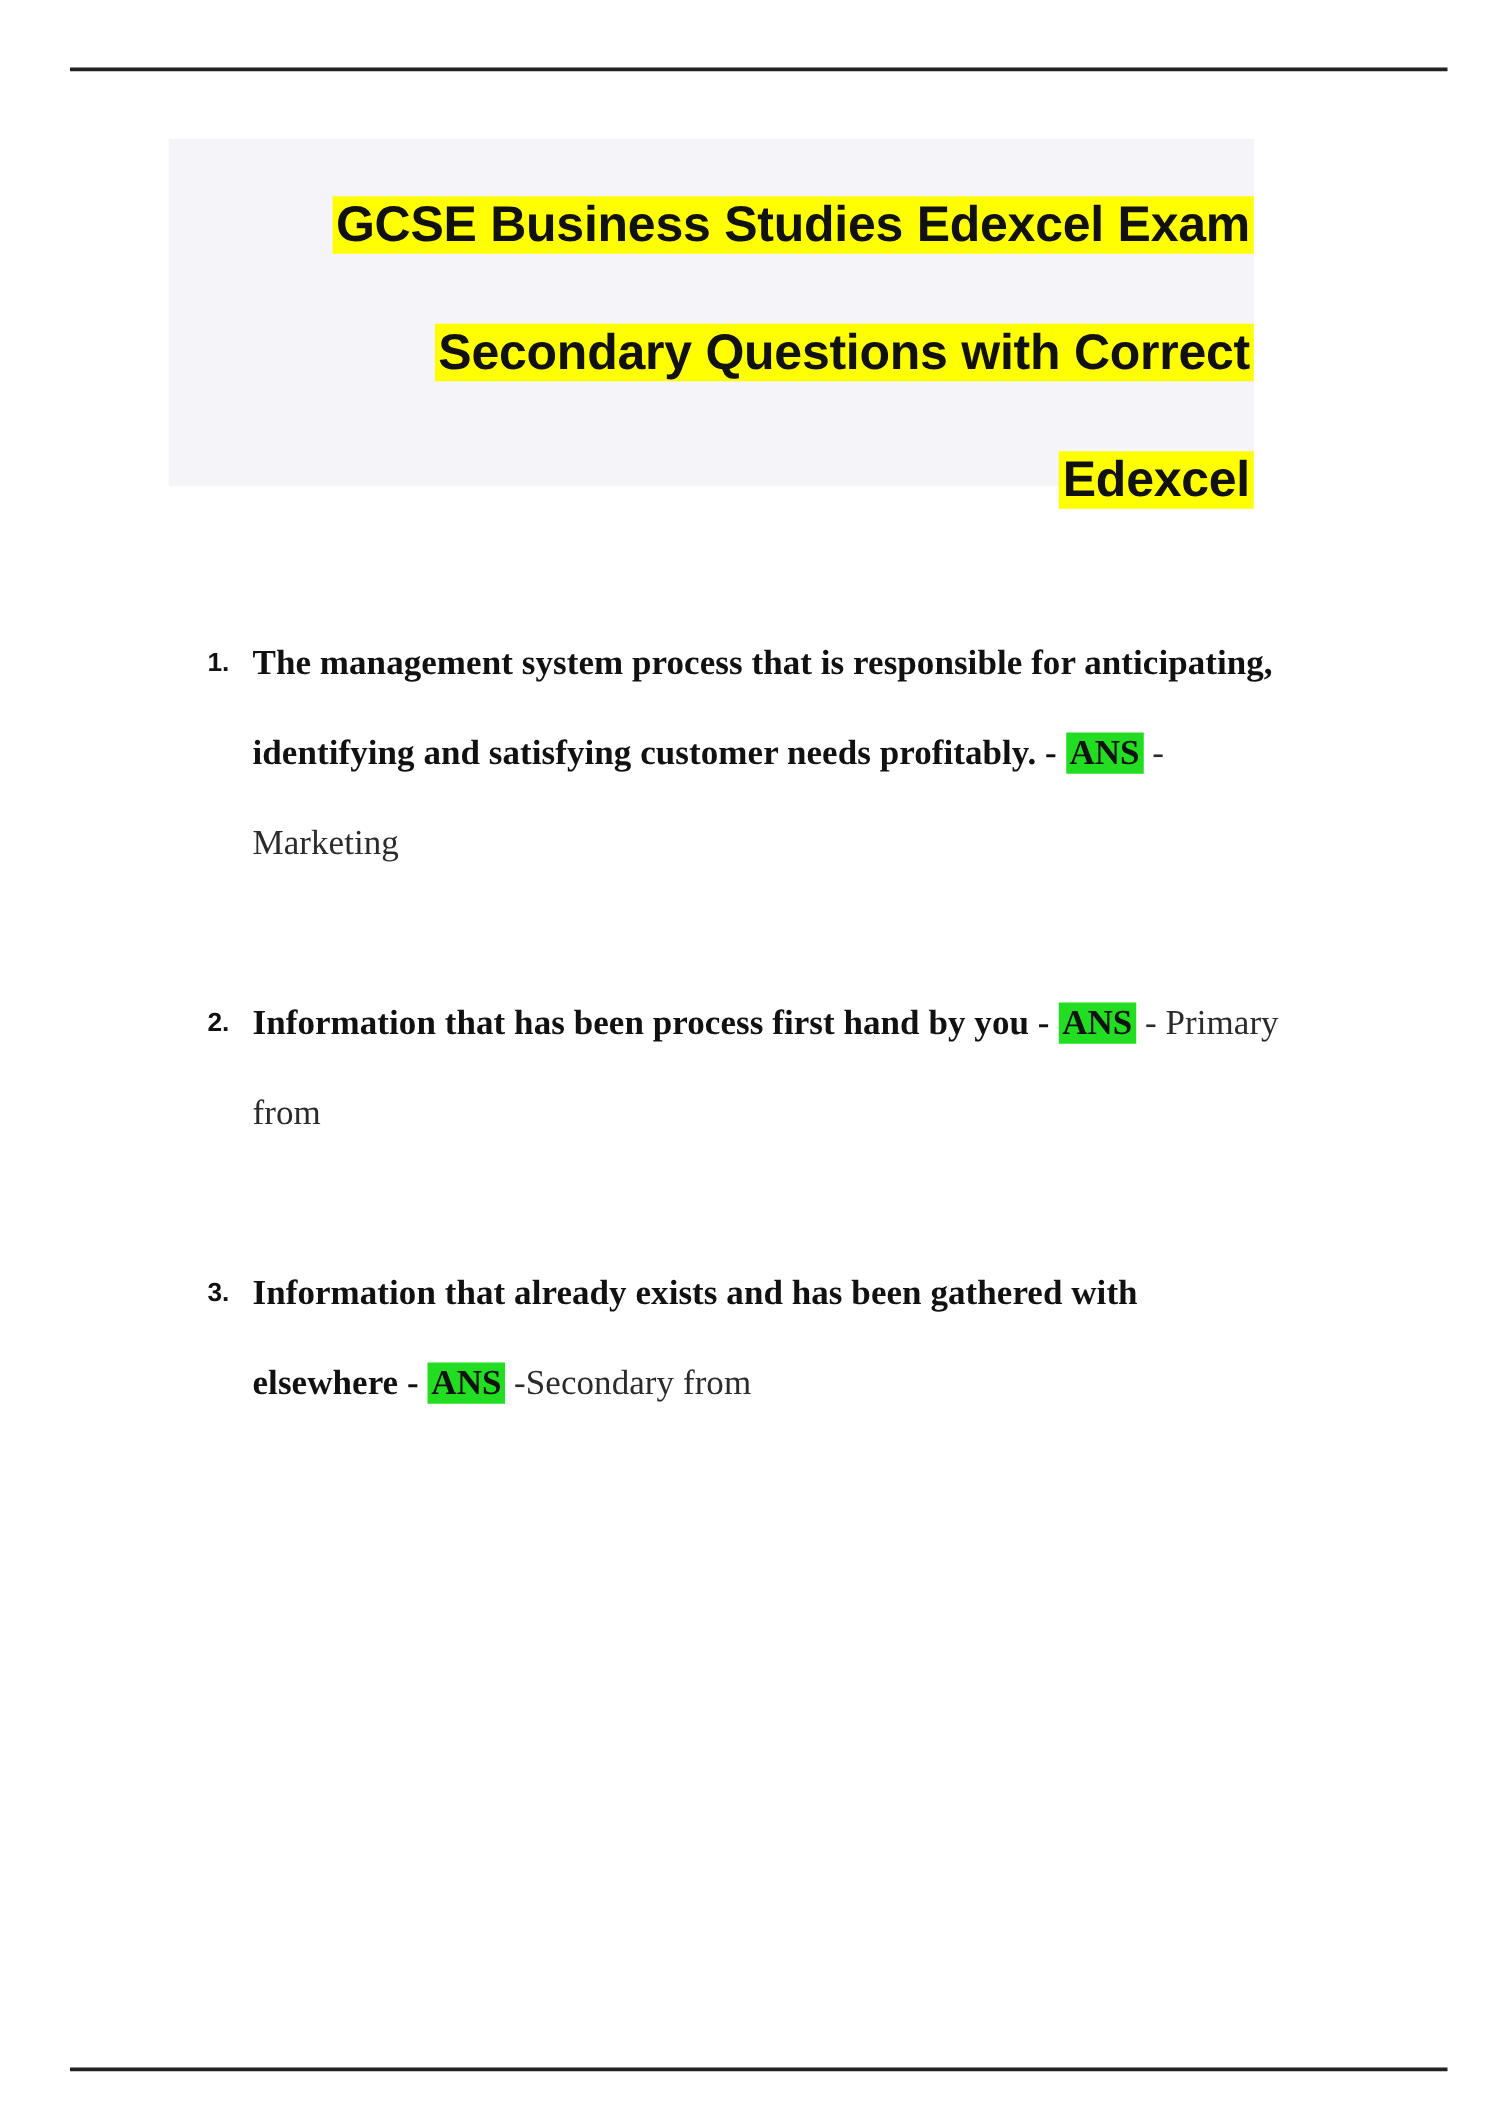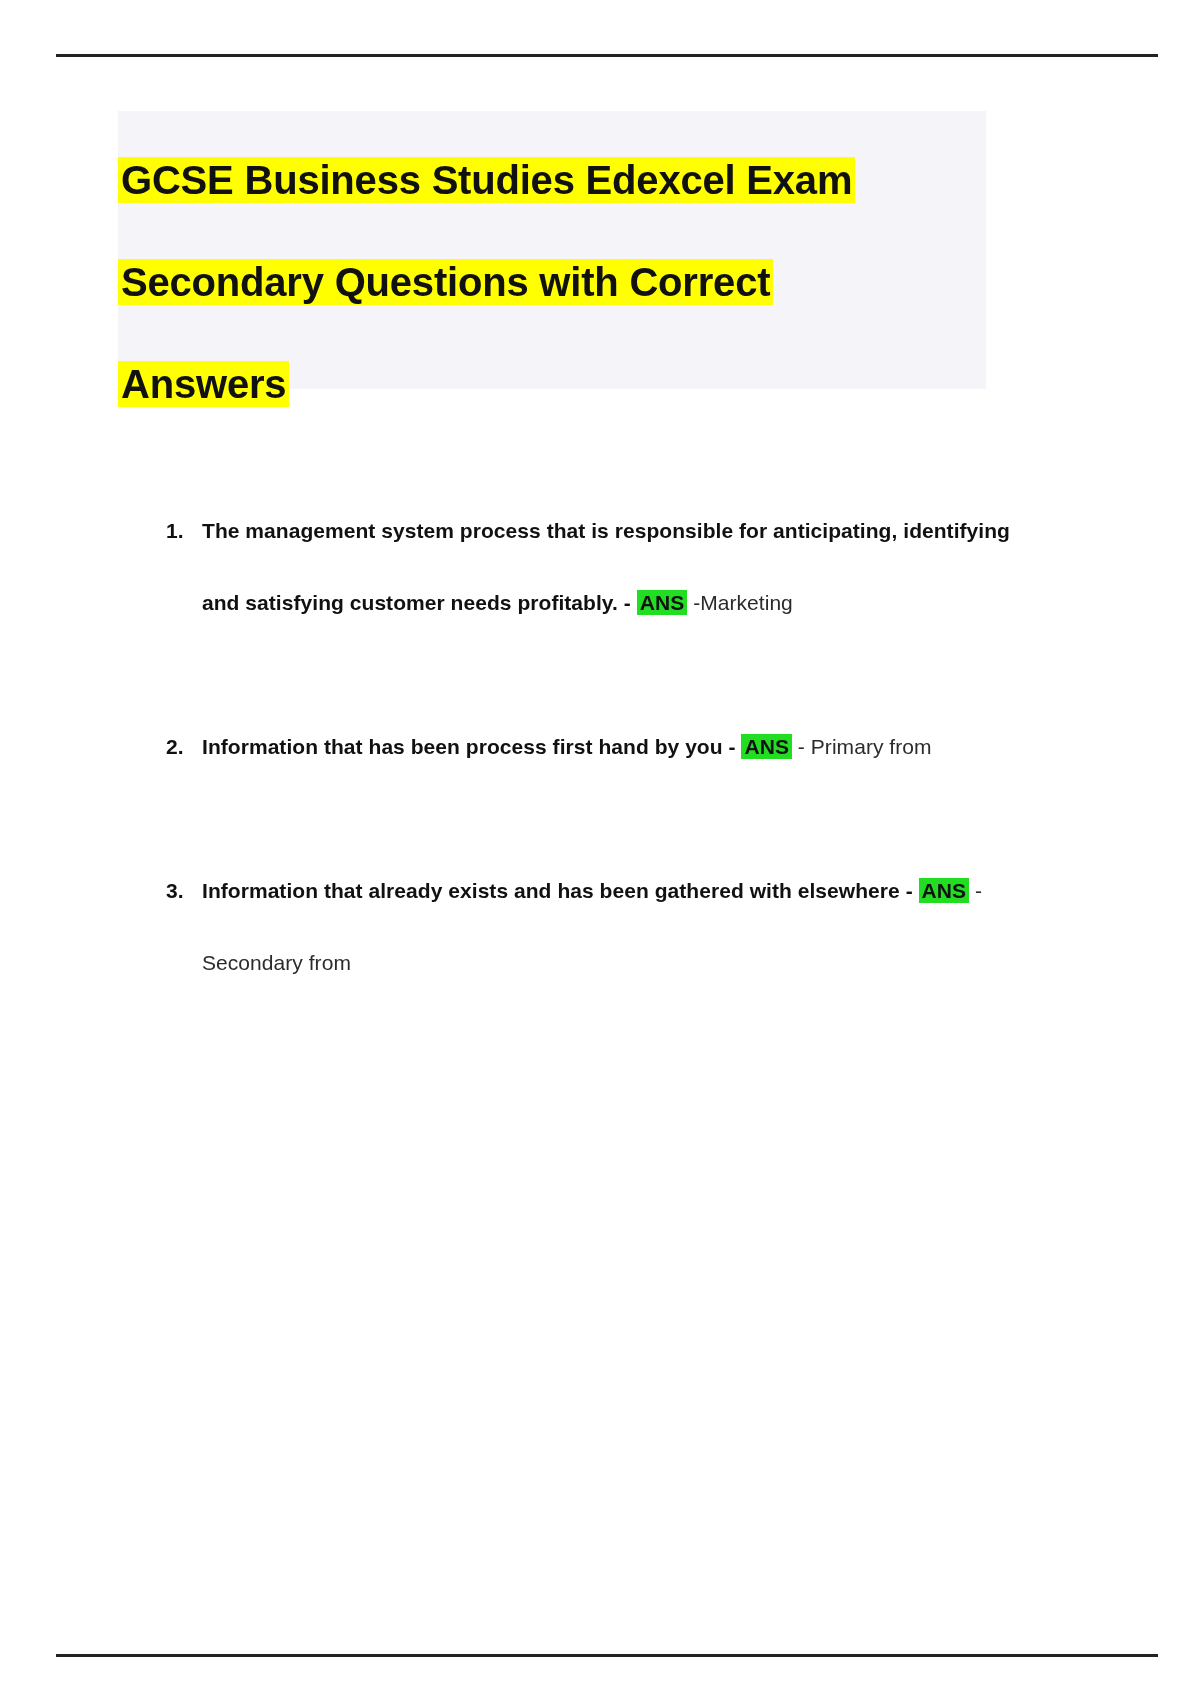--- a/index.html
+++ b/index.html
@@ -30,26 +30,26 @@
     width: 1102px;
     height: 3px;
     background: #222222;
   }
   .rule-top    { top: 54px; }
   .rule-bottom { top: 1654px; }
 
   
   .title-block {
     position: absolute;
-    left: 118px;
+    left: 135px;
     top: 111px;
     width: 868px;
     height: 278px;
     background: #f4f4f9;
-    text-align: left;
+    text-align: right;
     box-sizing: border-box;
     padding-top: 18px;
   }
   .title-line {
     font-size: 40px;
     font-weight: 700;
     line-height: 102px;
     letter-spacing: -0.2px;
     white-space: nowrap;
     font-family: "Liberation Sans Narrow", "Liberation Sans", "DejaVu Sans", sans-serif;
@@ -80,25 +80,26 @@
     left: 0;
     top: 0;
     width: 28px;
     text-align: left;
     font-size: 21px;
     font-weight: 700;
     line-height: 72px;
     color: #111111;
   }
   .qbody {
-    font-size: 21px;
+    font-size: 28px;
     line-height: 72px;
     font-weight: 700;
     color: #111111;
     letter-spacing: 0.05px;
+    font-family: Liberation Serif, serif;
   }
   .qbody .ans-hl {
     background: #22dd22;
     color: #111111;
     font-weight: 700;
     padding: 1px 3px;
   }
   .qbody .answer {
     font-weight: 400;
     color: #2b2b2b;
@@ -116,21 +117,21 @@
   <div class="rule rule-top"></div>
 
   <div class="title-block">
     <div class="title-line">
       <span class="hl">GCSE Business Studies Edexcel Exam</span>
     </div>
     <div class="title-line">
       <span class="hl">Secondary Questions with Correct</span>
     </div>
     <div class="title-line">
-      <span class="hl">Answers</span>
+      <span class="hl">Edexcel</span>
     </div>
   </div>
 
   <div class="qlist">
 
     <div class="qitem">
       <span class="qnum">1.</span>
       <div class="qbody">
         <span>The management system process that is responsible for anticipating, identifying and satisfying customer needs profitably.</span><span class="sep"> </span><span class="sep">-</span><span class="sep"> </span><span class="ans-hl">ANS</span><span class="answer"> </span><span class="answer">-</span><span class="answer">Marketing</span>
       </div>

